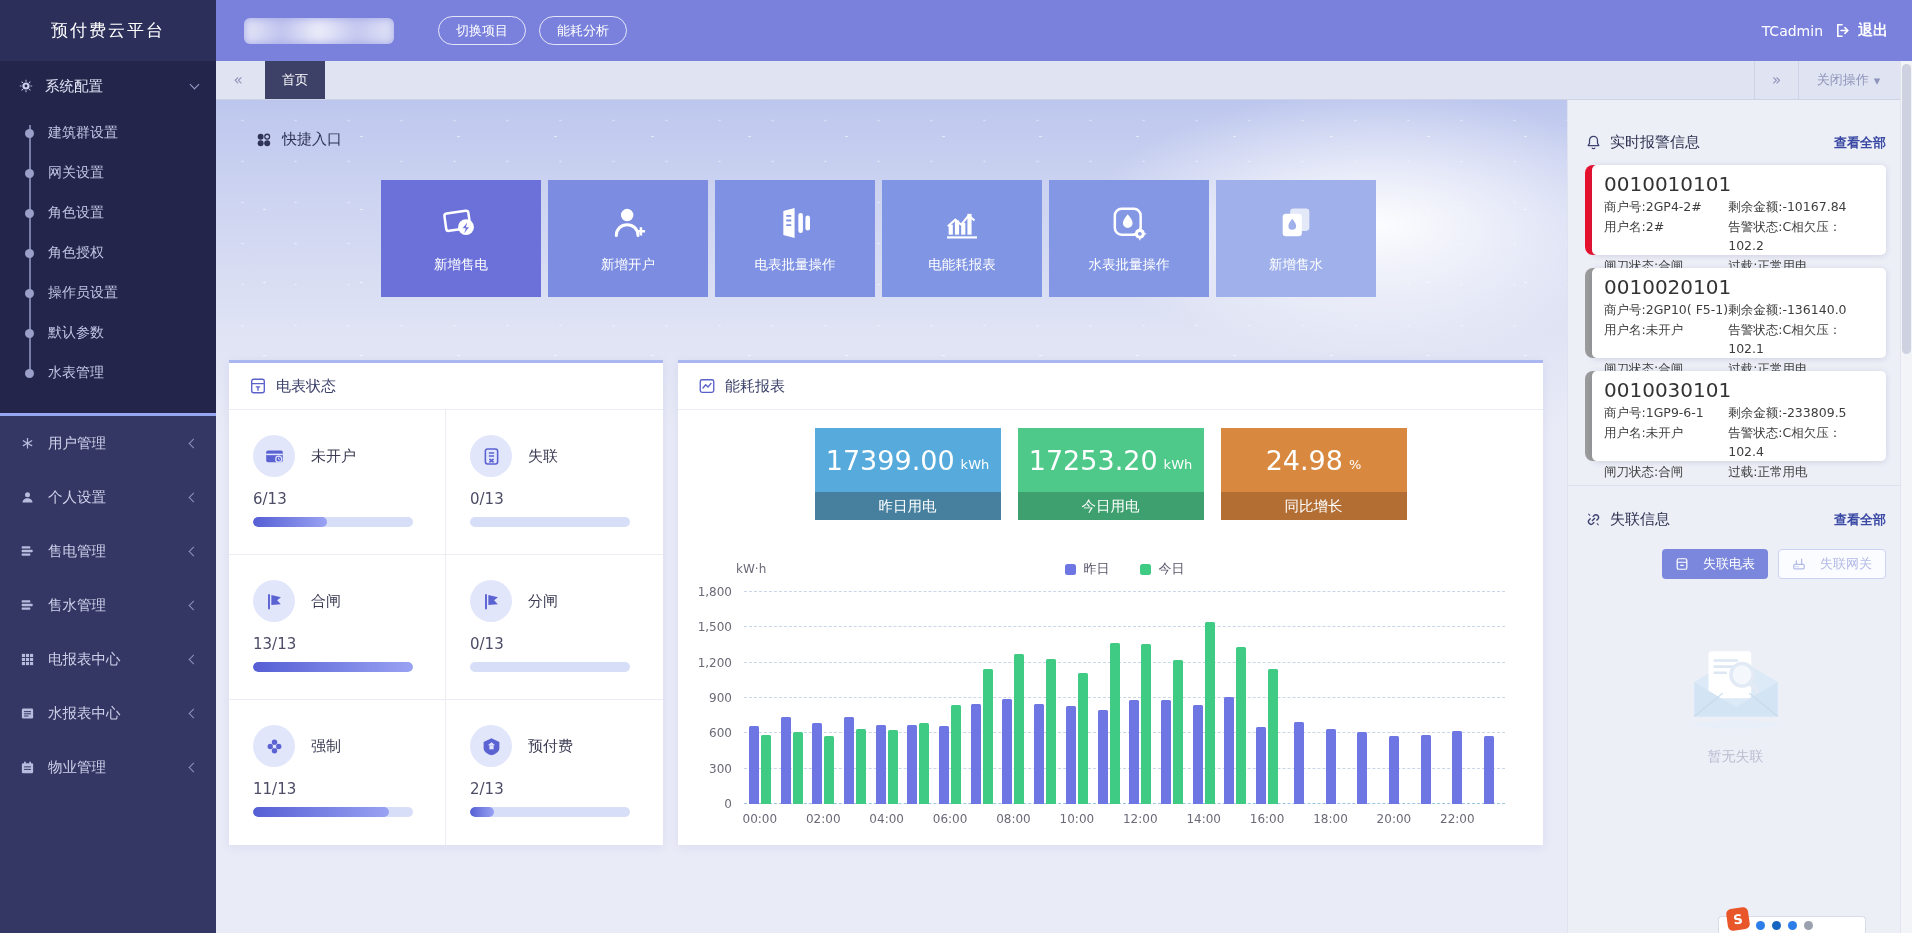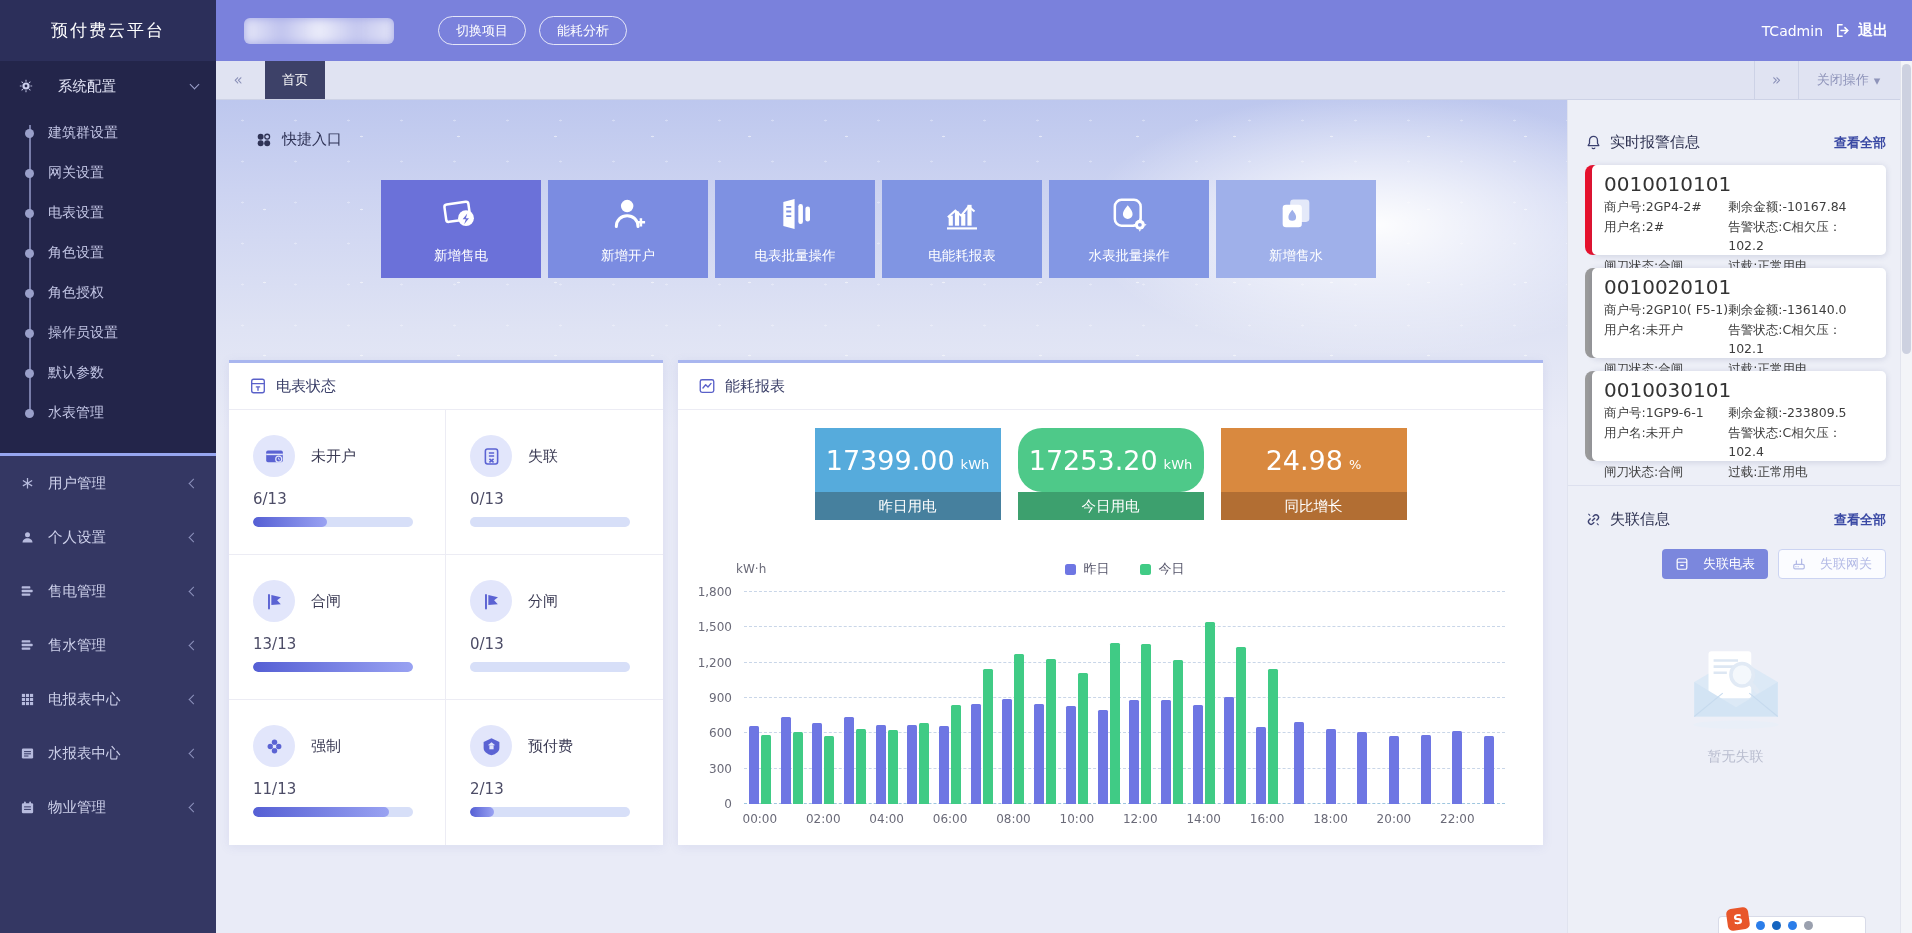--- a/index.html
+++ b/index.html
@@ -5,21 +5,21 @@
   * { margin:0; padding:0; box-sizing:border-box; }
   html,body { width:1912px; height:933px; overflow:hidden; }
   body { font-family:"DejaVu Sans","Liberation Sans",sans-serif; display:flex; background:#e9ebf7; font-size:14px; }
   .ic { display:inline-flex; align-items:center; justify-content:center; }
   .ic svg { display:block; }
 
   
   .sidebar { width:216px; background:#343763; color:#c6c9e8; flex:none; display:flex; flex-direction:column; }
   .logo { height:61px; background:#2c2f5a; color:#fff; display:flex; align-items:center; justify-content:center; font-size:17px; letter-spacing:2px; flex:none; }
   .sys-group { background:#23254a; padding-bottom:8px; }
-  .group-head { height:50px; display:flex; align-items:center; gap:24px; padding:0 18px; color:#e2e4f6; font-size:14.5px; cursor:default; }
+  .group-head { height:50px; display:flex; align-items:center; gap:11px; padding:0 18px; color:#e2e4f6; font-size:14.5px; cursor:default; }
   .group-head .ic { width:16px; height:16px; color:#cdd0ee; }
   .chev { width:7px; height:7px; border-right:1.5px solid currentColor; border-bottom:1.5px solid currentColor; display:inline-block; }
   .chev-down { transform:rotate(45deg); margin-left:auto; margin-top:-3px; color:#9da2cc; }
   .chev-left { transform:rotate(135deg); margin-left:auto; color:#8d92bd; }
   .submenu { position:relative; padding:2px 0 12px; }
   .submenu::before { content:''; position:absolute; left:29px; top:14px; bottom:28px; width:1.5px; background:#787da9; }
   .submenu-item { height:40px; display:flex; align-items:center; padding-left:48px; font-size:14px; color:#c2c5e4; position:relative; cursor:default; }
   .submenu-item::before { content:''; position:absolute; left:25px; width:9px; height:9px; border-radius:50%; background:#9aa0ca; }
   .side-divider { height:3px; background:#96a6f0; flex:none; }
   .menu-item { height:54px; display:flex; align-items:center; gap:13px; padding:0 19px; font-size:14.5px; color:#cdd0ea; cursor:default; }
@@ -51,21 +51,21 @@
     background:linear-gradient(180deg,#bdc7ee 0,#ccd3f1 90px,#dfe3f4 230px,#e9ebf7 330px,#e9ebf7 100%); }
   .hero { height:260px; position:relative; }
   .hero::before { content:''; position:absolute; inset:0;
     background-image:radial-gradient(rgba(255,255,255,.85) 1px,transparent 1.4px),radial-gradient(rgba(255,255,255,.5) 1px,transparent 1.5px);
     background-size:97px 73px,53px 41px; opacity:.65; }
   .hero::after { content:''; position:absolute; inset:0;
     background:radial-gradient(ellipse 420px 190px at 86% 48%,rgba(255,255,255,.95),rgba(255,255,255,0) 70%); }
   .quick-title { position:absolute; left:39px; top:30px; display:flex; align-items:center; gap:10px; color:#2f3356; font-size:15px; z-index:2; }
   .quick-title .ic { width:17px; height:17px; }
   .tiles { position:absolute; left:165px; top:80px; display:flex; gap:7px; z-index:2; }
-  .tile { width:160px; height:98px; display:flex; flex-direction:column; align-items:center; justify-content:center; gap:13px; color:#fff; cursor:pointer; }
+  .tile { width:160px; height:117px; display:flex; flex-direction:column; align-items:center; justify-content:center; gap:13px; color:#fff; cursor:pointer; }
   .tile .ic { width:46px; height:40px; }
   .tile-label { font-size:13.5px; }
 
   .panels { display:flex; gap:15px; margin:0 24px 0 13px; position:relative; z-index:2; }
   .panel { background:#fff; border-top:3px solid #a9b6ef; height:485px; box-shadow:0 2px 10px rgba(90,100,180,.10); }
   .panel-meter { width:434px; flex:none; }
   .panel-energy { flex:1; min-width:0; }
   .panel-head { height:47px; display:flex; align-items:center; gap:9px; padding:0 20px; border-bottom:1px solid #ececf4; color:#3a3f68; font-size:15px; }
   .panel-head .ic { width:18px; height:18px; color:#5a61c9; }
 
@@ -145,23 +145,20 @@
         </span>
       <span>系统配置</span>
       <span class="chev chev-down"></span>
     </div>
     <div class="submenu">
         <div class="submenu-item">
           <span>建筑群设置</span>
         </div>
         <div class="submenu-item">
           <span>网关设置</span>
-        </div>
-        <div class="submenu-item">
-          <span>电表设置</span>
         </div>
         <div class="submenu-item">
           <span>角色设置</span>
         </div>
         <div class="submenu-item">
           <span>角色授权</span>
         </div>
         <div class="submenu-item">
           <span>操作员设置</span>
         </div>
@@ -504,21 +501,21 @@
           </div>
           <div class="stats" id="stats">
               <div class="stat">
                 <div class="stat-main" style="background: rgb(86, 171, 220);">
                   <span class="stat-value">17399.00</span>
                   <span class="stat-unit">kWh</span>
                 </div>
                 <div class="stat-foot" style="background: rgb(70, 128, 158);">昨日用电</div>
               </div>
               <div class="stat">
-                <div class="stat-main" style="background: rgb(78, 201, 137); border-radius: 24px;">
+                <div class="stat-main" style="background: rgb(78, 201, 137);">
                   <span class="stat-value">17253.20</span>
                   <span class="stat-unit">kWh</span>
                 </div>
                 <div class="stat-foot" style="background: rgb(61, 160, 110);">今日用电</div>
               </div>
               <div class="stat">
                 <div class="stat-main" style="background: rgb(217, 137, 63);">
                   <span class="stat-value">24.98</span>
                   <span class="stat-unit">%</span>
                 </div>

